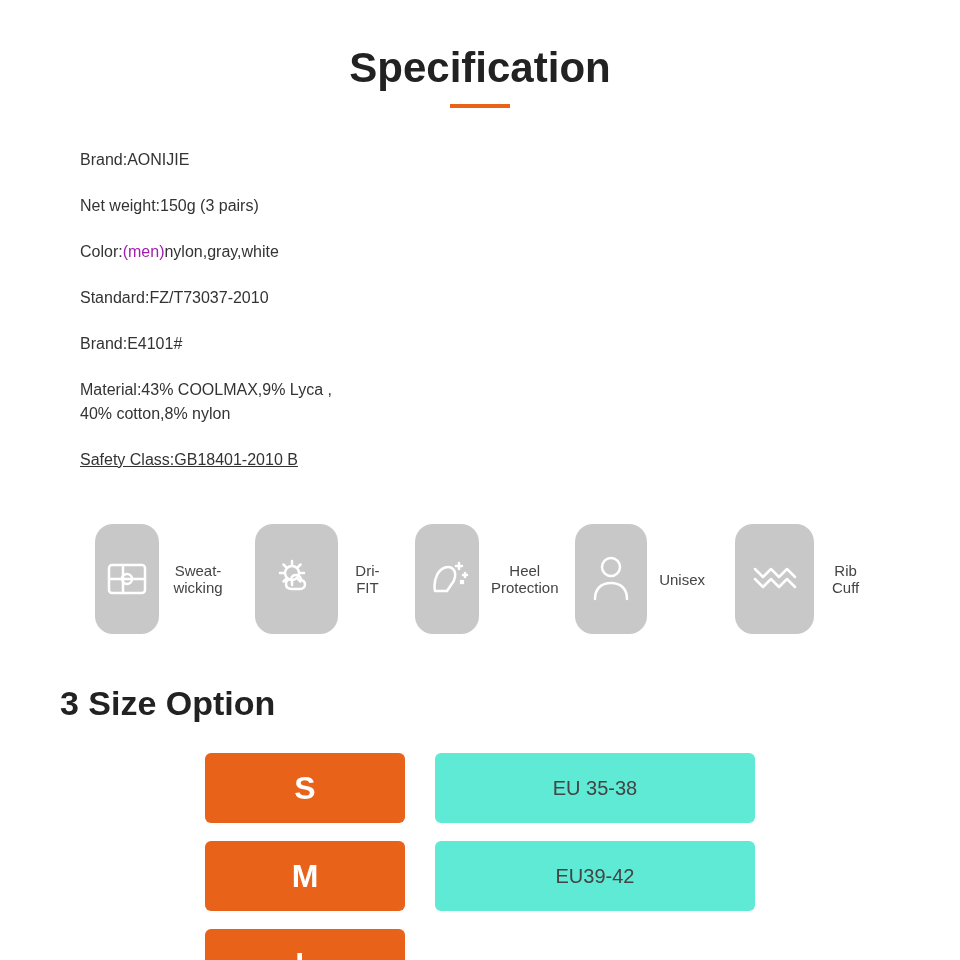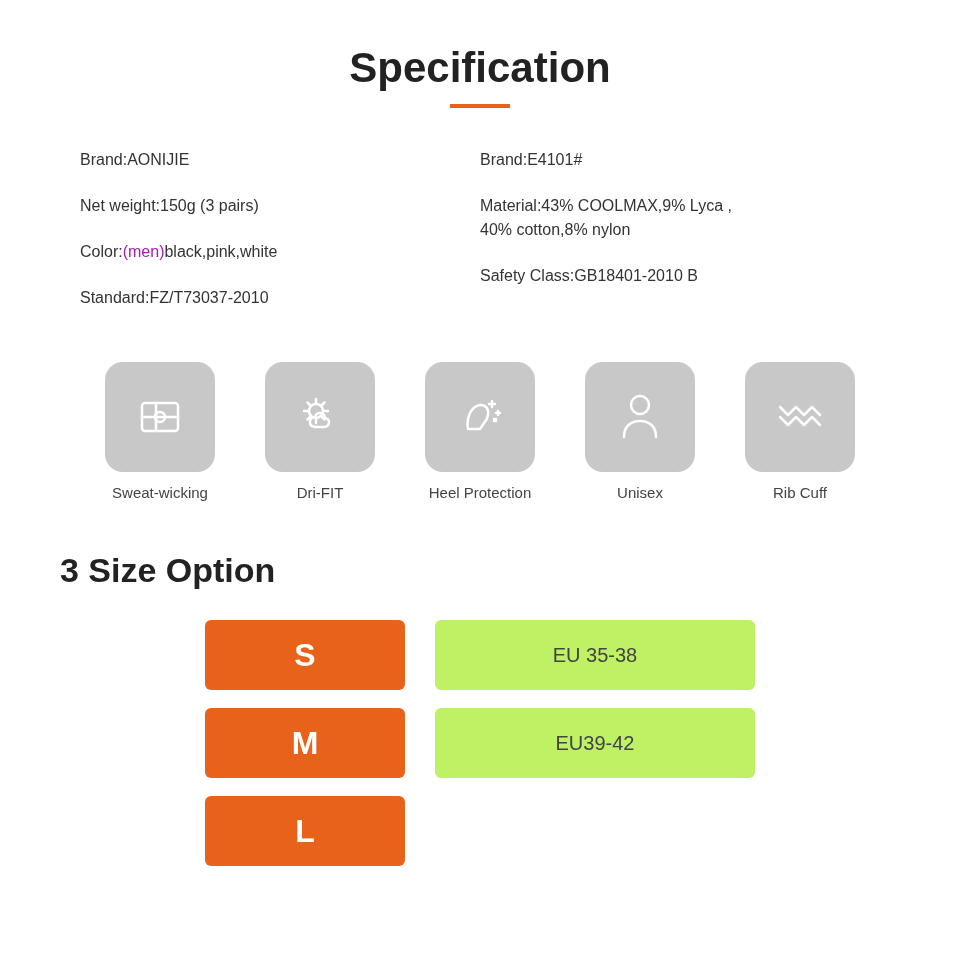--- a/index.html
+++ b/index.html
@@ -30,20 +30,21 @@
       height: 4px;
       background: #e8621a;
       margin: 0 auto;
     }
     
     .specs-section {
       display: flex;
       justify-content: space-between;
       margin: 40px 0 30px;
       padding: 0 20px;
+      flex-direction: column;
     }
     .specs-col {
       flex: 1;
     }
     .spec-item {
       margin-bottom: 22px;
       font-size: 16px;
       color: #333;
       line-height: 1.5;
     }
@@ -53,21 +54,20 @@
     
     .features-section {
       display: flex;
       justify-content: center;
       gap: 30px;
       margin: 30px 0 50px;
       padding: 0 30px;
     }
     .feature-item {
       display: flex;
-      flex-direction: column;
       align-items: center;
       gap: 12px;
       width: 130px;
     }
     .feature-icon-box {
       width: 110px;
       height: 110px;
       background: #c8c8c8;
       border-radius: 18px;
       display: flex;
@@ -118,21 +118,21 @@
       display: flex;
       align-items: center;
       justify-content: center;
       color: #fff;
       font-size: 32px;
       font-weight: 700;
     }
     .size-range {
       flex: 1;
       height: 70px;
-      background: #bef264;
+      background: #5eead4;
       border-radius: 6px;
       display: flex;
       align-items: center;
       justify-content: center;
       font-size: 20px;
       color: #444;
     }
   </style>
 </head>
 <body>
@@ -146,35 +146,35 @@
 
   <div class="specs-section">
     <div class="specs-col">
       <div class="spec-item">
         <span>Brand:AONIJIE</span>
       </div>
       <div class="spec-item">
         <span>Net weight:150g (3 pairs)</span>
       </div>
       <div class="spec-item">
-        <span>Color:</span><span class="spec-orange">(men)</span><span>black,pink,white</span>
+        <span>Color:</span><span class="spec-orange">(men)</span><span>nylon,gray,white</span>
       </div>
       <div class="spec-item">
         <span>Standard:FZ/T73037-2010</span>
       </div>
     </div>
     <div class="specs-col">
       <div class="spec-item">
         <span>Brand:E4101#</span>
       </div>
       <div class="spec-item">
         <span>Material:43% COOLMAX,9% Lyca ,</span><br>
         <span>40% cotton,8% nylon</span>
       </div>
-      <div class="spec-item" style="margin-top:20px;">
+      <div class="spec-item" style="margin-top:20px;text-decoration:underline;">
         <span>Safety Class:GB18401-2010 B</span>
       </div>
     </div>
   </div>
 
   <div class="features-section">
 
     <div class="feature-item">
       <div class="feature-icon-box">
         <svg viewBox="0 0 64 64">

